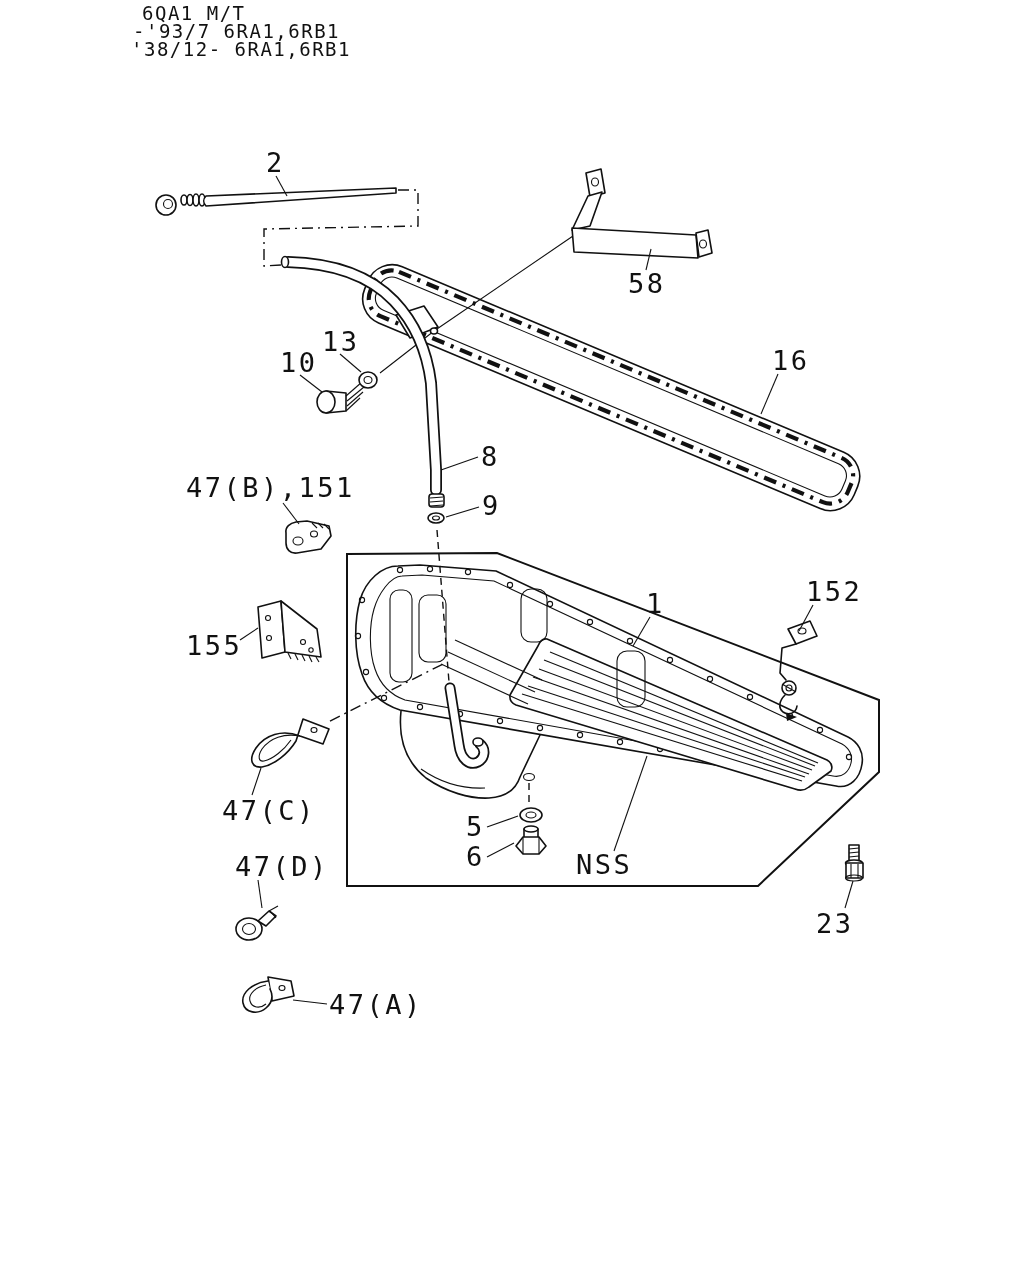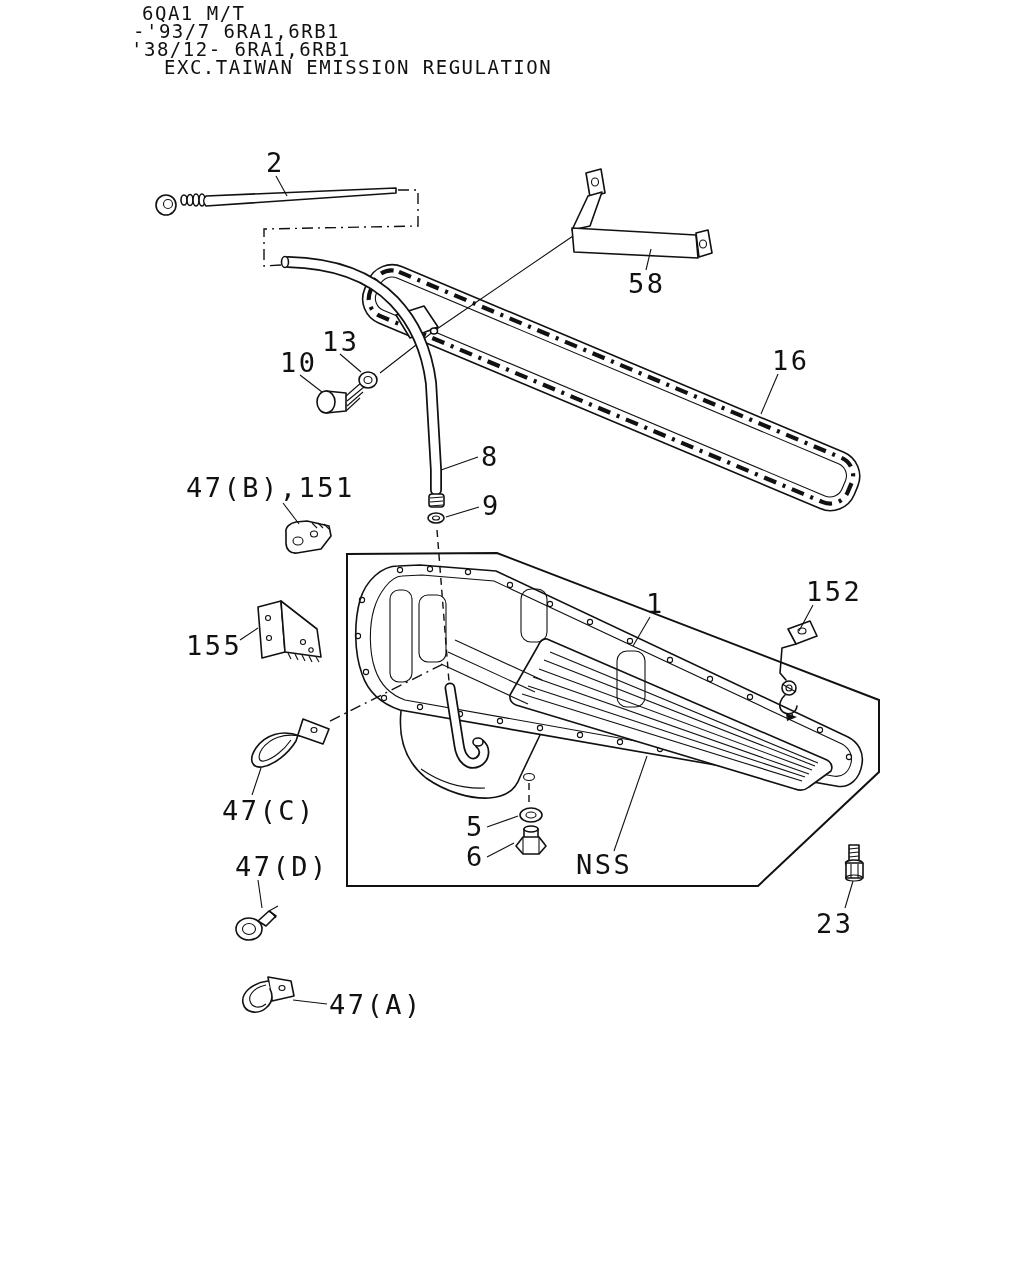--- a/index.html
+++ b/index.html
@@ -26,21 +26,20 @@
   .callout  { font-family:"DejaVu Sans Mono", monospace; font-size:27px; letter-spacing:2.5px; fill:#111; }
 </style>
 </head>
 <body>
 
 <div class="page">
 
   <div class="hdr" style="left:142px; top:4px;">6QA1 M/T</div>
   <div class="hdr" style="left:133px; top:22px;">-'93/7 6RA1,6RB1</div>
   <div class="hdr" style="left:131px; top:40px;">'38/12- 6RA1,6RB1</div>
-  <div class="hdr" style="left:164px; top:58px;">EXC.TAIWAN EMISSION REGULATION</div>
 
   <svg width="1024" height="1280" viewBox="0 0 1024 1280">
 
     <polygon class="box" points="347,554 497,553 879,700 879,772 758,886 347,886"></polygon>
 
     <g>
       <path class="lnw" d="M 398,566 L 420,565 L 496,571 L 848,737
                C 858,742 864,752 862,764 C 860,778 850,789 836,786
                L 400,710 C 382,704 368,692 362,674
                C 354,652 354,622 360,600 C 366,580 382,566 398,566 Z"></path>

